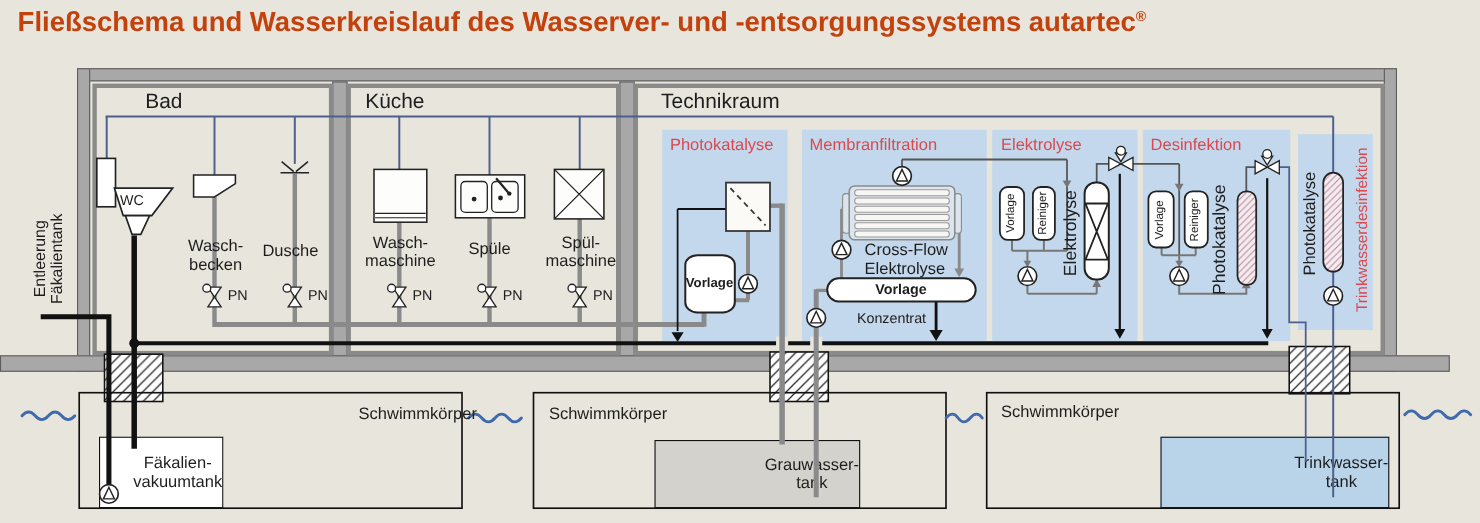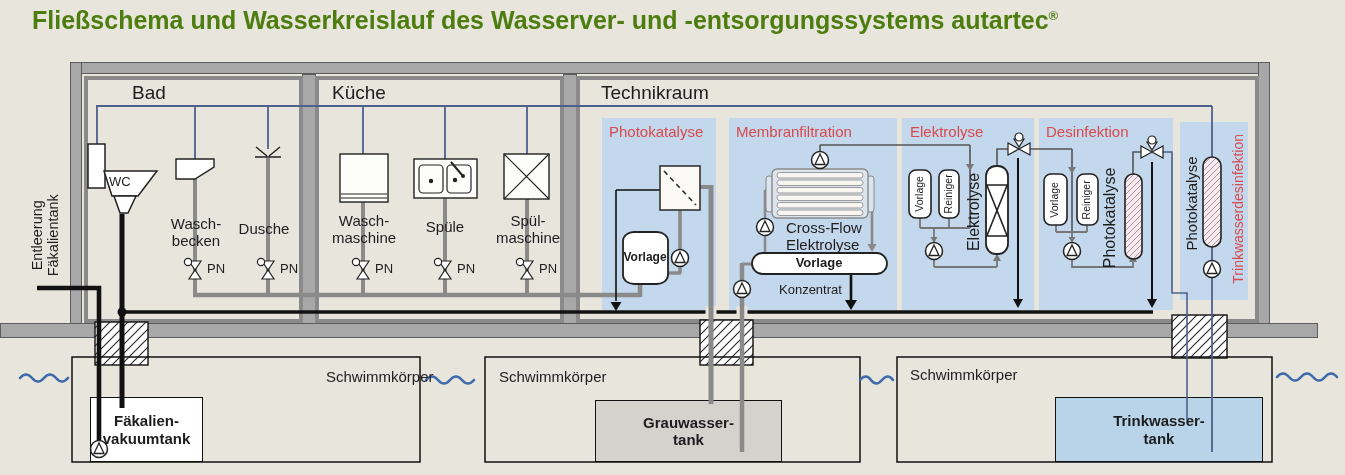--- a/index.html
+++ b/index.html
@@ -8,25 +8,25 @@
   .abs{position:absolute;box-sizing:border-box;}
   .wall{background:#a8a8a8;border:1px solid #5d5d5d;}
   .room{border:4px solid #8a8a8a;background:transparent;}
   .panel{background:#c3d8ec;}
   .lbl{position:absolute;line-height:1.12;font-size:15px;white-space:pre-line;}
   .center{text-align:center;}
   .red{color:#d9494e;}
   .rot{transform:rotate(-90deg);transform-origin:center center;}
   .roomhdr{font-size:19px;}
   .bold6{font-weight:600;}
-  .tank{position:absolute;display:flex;align-items:center;justify-content:center;
-        border:1.5px solid #111;box-sizing:border-box;font-weight:bold;}
+  .tank{position:absolute;display:flex;align-items:center;justify-content:flex-end;
+        border:1.5px solid #111;box-sizing:border-box;}
   .tanklbl{font-size:15px;text-align:center;white-space:pre-line;line-height:1.15;}
   svg{position:absolute;left:0;top:0;}
-  #title{position:absolute;left:32px;top:6px;font-size:25px;font-weight:600;color:#4d7c0f;}
+  #title{position:absolute;left:16px;top:6px;font-size:25px;font-weight:600;color:#c2410c;}
   sup{font-size:13px;}
 </style>
 </head>
 <body>
 
 <div id="canvas">
 
   <div id="title"><span>Fließschema und Wasserkreislauf des Wasserver- und -entsorgungssystems autartec</span><sup>®</sup></div>
 
   <div class="abs wall" style="left:70px;top:62px;width:1200px;height:12px;"></div>

